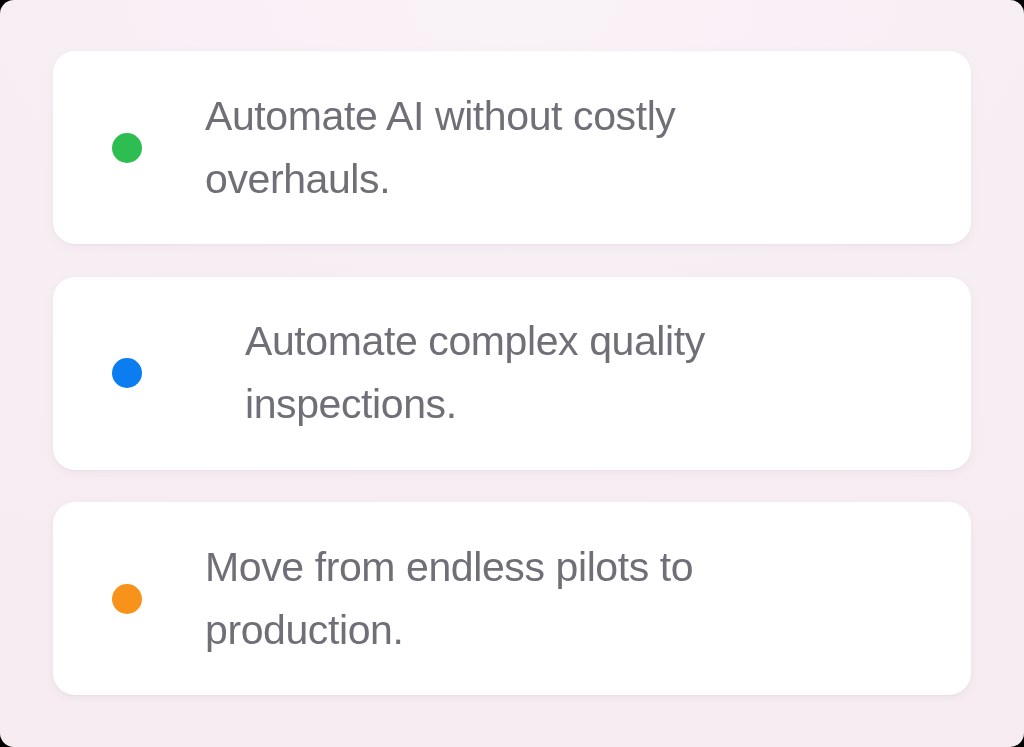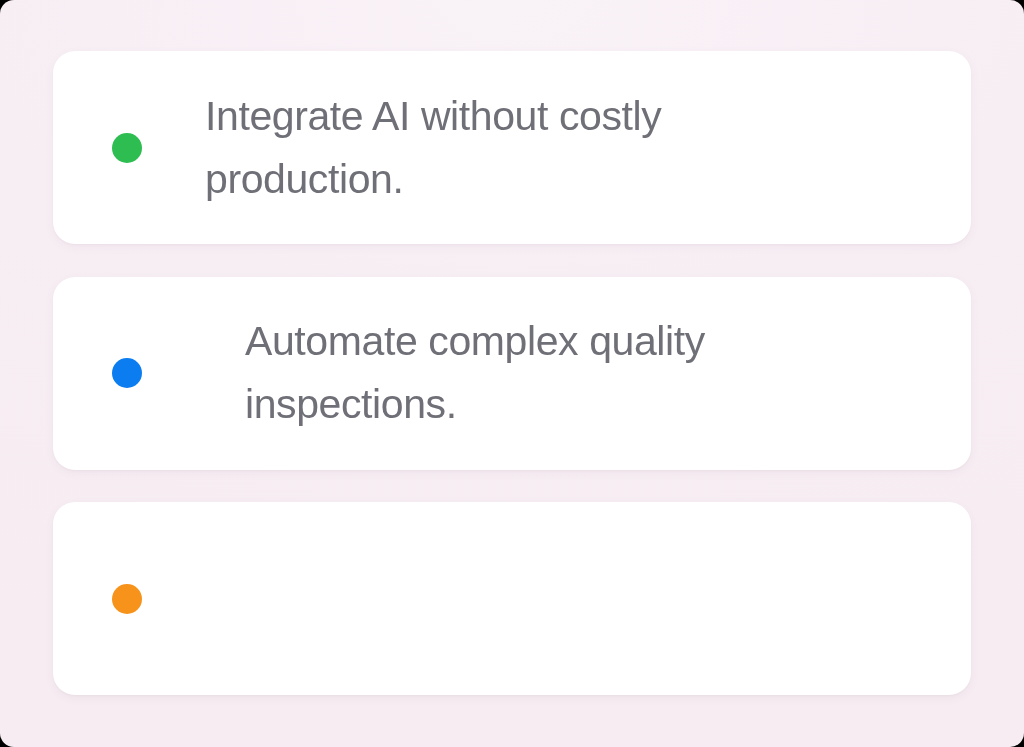--- a/index.html
+++ b/index.html
@@ -67,26 +67,27 @@
   }
 </style>
 </head>
 <body>
 
 <div class="page-panel">
   <div class="card-stack">
 
     <div class="card" style="background: rgb(255, 255, 255);">
       <span class="card-dot" style="background: rgb(46, 189, 81);"></span>
-      <span class="card-text" style="color: rgb(111, 111, 119);">Integrate AI without costly production.</span>
+      <span class="card-text" style="color: rgb(111, 111, 119);">Automate AI without costly overhauls.</span>
     </div>
 
     <div class="card" style="background: rgb(255, 255, 255); gap: 40px;">
       <span class="card-dot" style="background: rgb(11, 125, 240);"></span>
       <span class="card-text" style="color: rgb(111, 111, 119);">Automate complex quality inspections.</span>
     </div>
 
     <div class="card" style="background: rgb(255, 255, 255);">
       <span class="card-dot" style="background: rgb(247, 147, 27);"></span>
+      <span class="card-text" style="color: rgb(111, 111, 119);">Move from endless pilots to production.</span>
     </div>
 
   </div>
 </div>
 
 </body></html>

